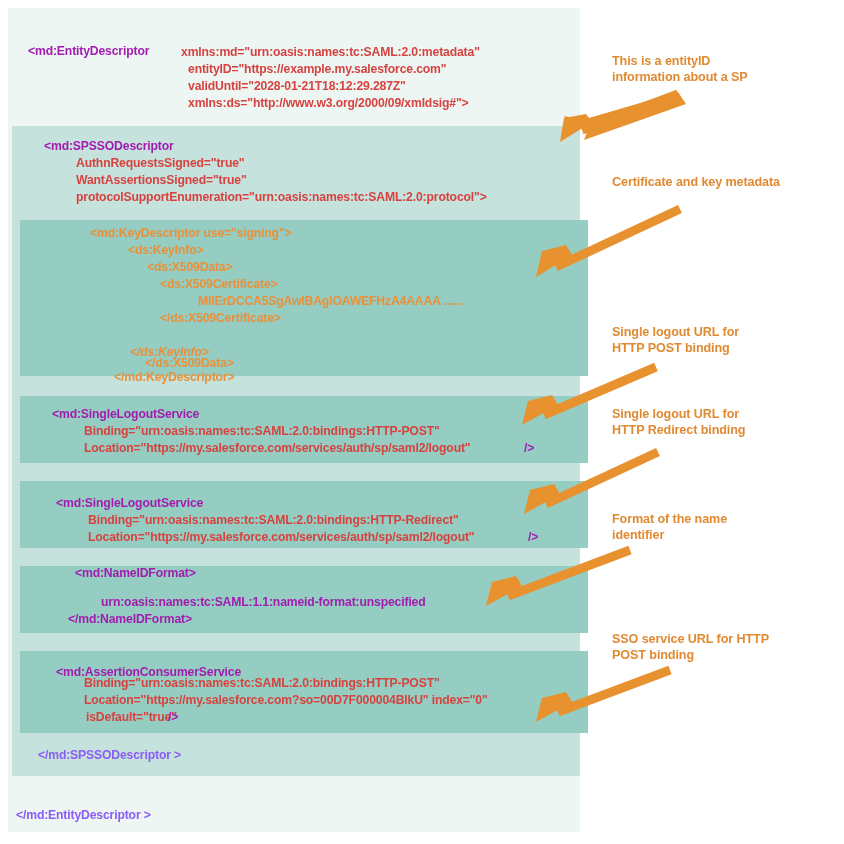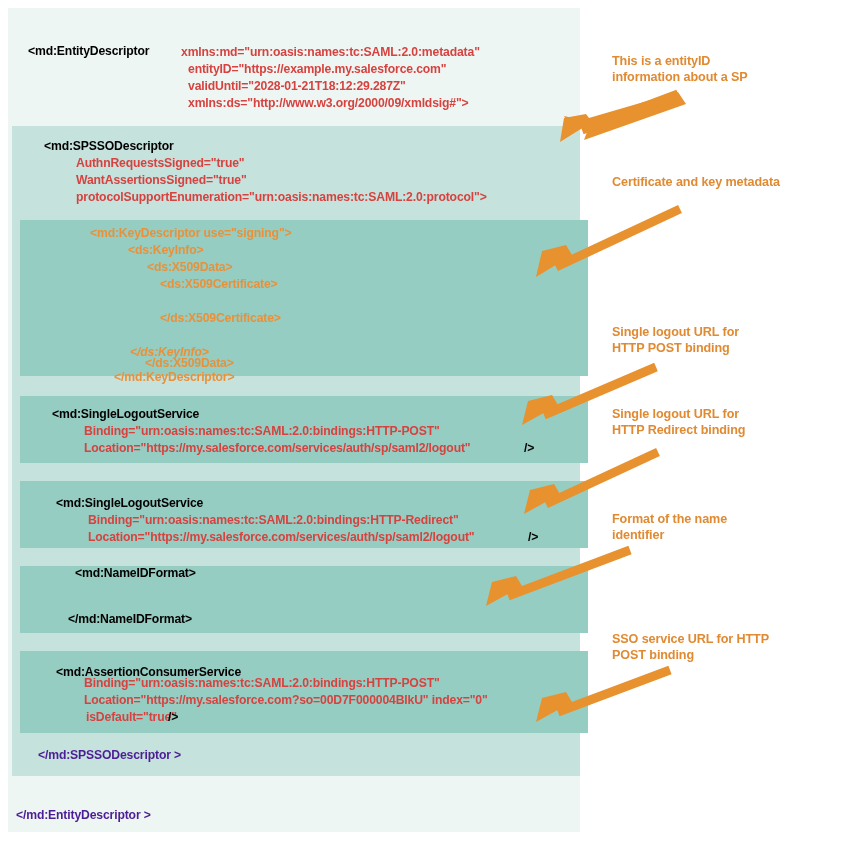--- a/index.html
+++ b/index.html
@@ -35,24 +35,24 @@
     letter-spacing: -0.15px;
     line-height: 14px;
   }
 
   .band {
     position: absolute;
   }
   .band-light { background: #c6e2dd; }
   .band-dark  { background: #96cdc2; }
 
-  .c-black  { color: #000000; }
+  .c-black  { color: #a21caf; }
   .c-red    { color: #d6423f; }
   .c-orange { color: #e8913a; }
-  .c-blue   { color: #4c1d95; }
+  .c-blue   { color: #8b5cf6; }
 
   
   .annotation {
     position: absolute;
     color: #e08a32;
     font-family: "Liberation Sans", sans-serif;
     font-weight: bold;
     font-size: 12.6px;
     line-height: 15.5px;
     white-space: pre-line;
@@ -81,39 +81,41 @@
   <div class="xml-line c-black" style="left:36px; top:131px;">&lt;md:SPSSODescriptor</div>
   <div class="xml-line c-red" style="left:68px; top:148px;">AuthnRequestsSigned="true"</div>
   <div class="xml-line c-red" style="left:68px; top:165px;">WantAssertionsSigned="true"</div>
   <div class="xml-line c-red" style="left:68px; top:182px;">protocolSupportEnumeration="urn:oasis:names:tc:SAML:2.0:protocol"&gt;</div>
 
   <div class="band band-dark" style="left:12px; top:212px; width:568px; height:156px;"></div>
   <div class="xml-line c-orange" style="left:82px; top:218px;">&lt;md:KeyDescriptor use="signing"&gt;</div>
   <div class="xml-line c-orange" style="left:120px; top:235px;">&lt;ds:KeyInfo&gt;</div>
   <div class="xml-line c-orange" style="left:139px; top:252px;">&lt;ds:X509Data&gt;</div>
   <div class="xml-line c-orange" style="left:152px; top:269px;">&lt;ds:X509Certificate&gt;</div>
+  <div class="xml-line c-orange" style="left:190px; top:286px;">MIIErDCCA5SgAwIBAgIOAWEFHzA4AAAA ......</div>
   <div class="xml-line c-orange" style="left:152px; top:303px;">&lt;/ds:X509Certificate&gt;</div>
   <div class="xml-line c-orange" style="left:137px; top:320px;margin-top:28px;">&lt;/ds:X509Data&gt;</div>
   <div class="xml-line c-orange" style="left:122px; top:337px;font-style:italic;">&lt;/ds:KeyInfo&gt;</div>
   <div class="xml-line c-orange" style="left:106px; top:354px;margin-top:8px;">&lt;/md:KeyDescriptor&gt;</div>
 
   <div class="band band-dark" style="left:12px; top:388px; width:568px; height:67px;"></div>
   <div class="xml-line c-black" style="left:44px; top:399px;">&lt;md:SingleLogoutService</div>
   <div class="xml-line c-red" style="left:76px; top:416px;">Binding="urn:oasis:names:tc:SAML:2.0:bindings:HTTP-POST"</div>
   <div class="xml-line c-red" style="left:76px; top:433px;">Location="https://my.salesforce.com/services/auth/sp/saml2/logout"</div>
   <div class="xml-line c-black" style="left:516px; top:433px;">/&gt;</div>
 
   <div class="band band-dark" style="left:12px; top:473px; width:568px; height:67px;"></div>
   <div class="xml-line c-black" style="left:48px; top:488px;">&lt;md:SingleLogoutService</div>
   <div class="xml-line c-red" style="left:80px; top:505px;">Binding="urn:oasis:names:tc:SAML:2.0:bindings:HTTP-Redirect"</div>
   <div class="xml-line c-red" style="left:80px; top:522px;">Location="https://my.salesforce.com/services/auth/sp/saml2/logout"</div>
   <div class="xml-line c-black" style="left:520px; top:522px;">/&gt;</div>
 
   <div class="band band-dark" style="left:12px; top:558px; width:568px; height:67px;"></div>
   <div class="xml-line c-black" style="left:67px; top:558px;">&lt;md:NameIDFormat&gt;</div>
+  <div class="xml-line c-black" style="left:93px; top:587px;">urn:oasis:names:tc:SAML:1.1:nameid-format:unspecified</div>
   <div class="xml-line c-black" style="left:60px; top:604px;">&lt;/md:NameIDFormat&gt;</div>
 
   <div class="band band-dark" style="left:12px; top:643px; width:568px; height:82px;"></div>
   <div class="xml-line c-black" style="left:48px; top:657px;">&lt;md:AssertionConsumerService</div>
   <div class="xml-line c-red" style="left:76px; top:668px;">Binding="urn:oasis:names:tc:SAML:2.0:bindings:HTTP-POST"</div>
   <div class="xml-line c-red" style="left:76px; top:685px;">Location="https://my.salesforce.com?so=00D7F000004BlkU" index="0"</div>
   <div class="xml-line c-red" style="left:78px; top:702px;">isDefault="true"</div>
   <div class="xml-line c-black" style="left:160px; top:702px;">/&gt;</div>
 
   <div class="xml-line c-blue" style="left:30px; top:740px;">&lt;/md:SPSSODescriptor &gt;</div>

